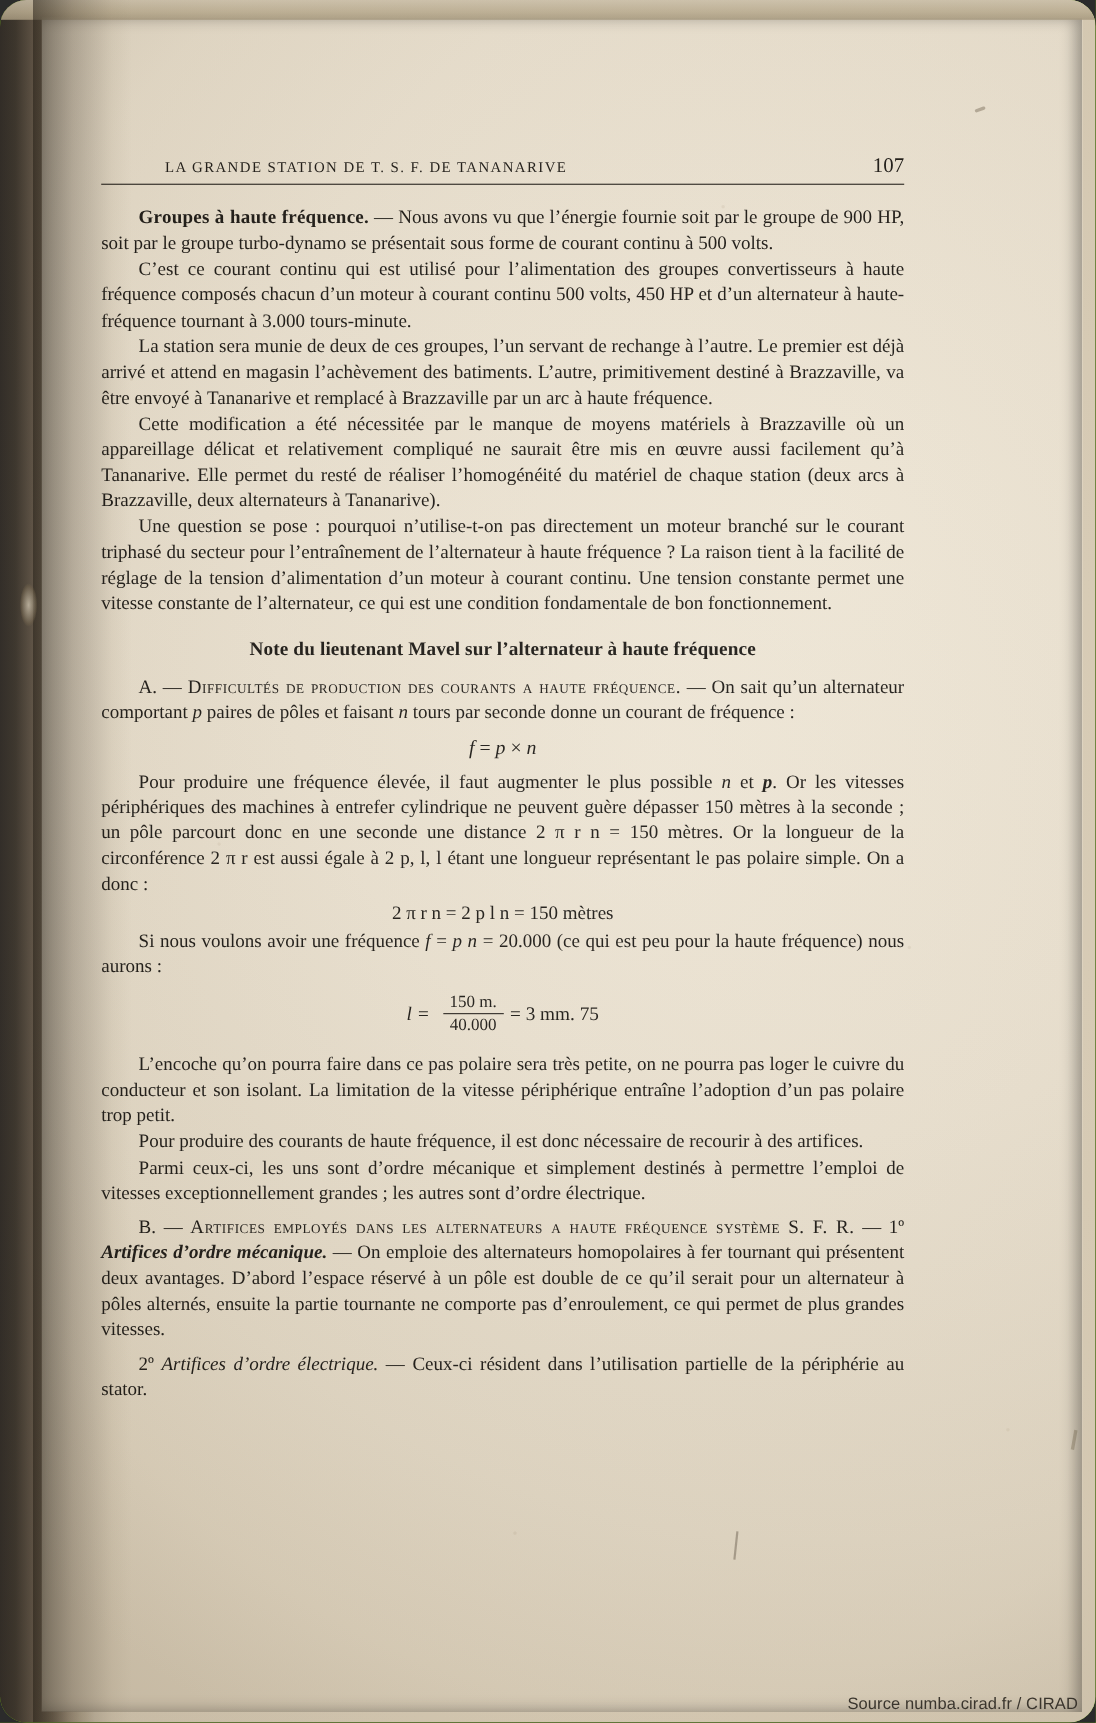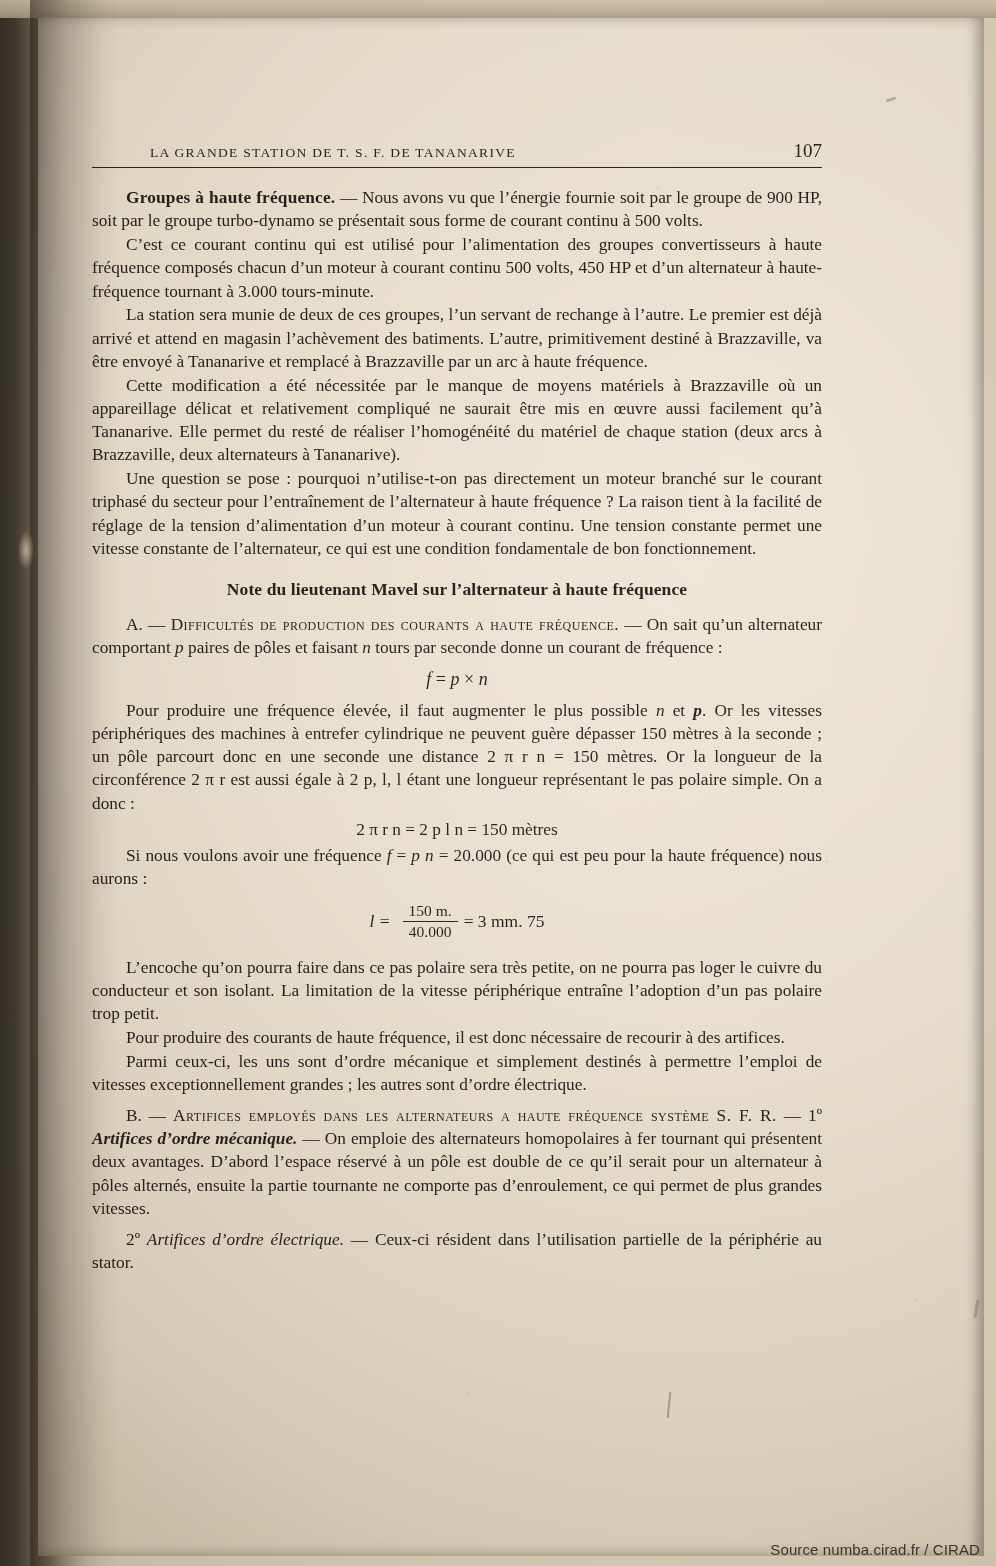--- a/index.html
+++ b/index.html
@@ -7,20 +7,21 @@
     padding: 0;
     background: #2b2b2b;
   }
   #page {
     position: relative;
     width: 996px;
     height: 1566px;
     overflow: hidden;
     background: #84cc16;
     font-family: "Liberation Serif", serif;
+    border-radius: 24px;
   }
   
   #page .bg-dark {
     position: absolute;
     inset: 0;
     background:
       linear-gradient(90deg,
         #2e2a26 0px, #3a342c 14px, #5d5245 30px,
         #8a7c68 48px, #b5a68f 62px, #cabda4 74px, #d6cab4 86px,
         #d9cdb7 100%);

